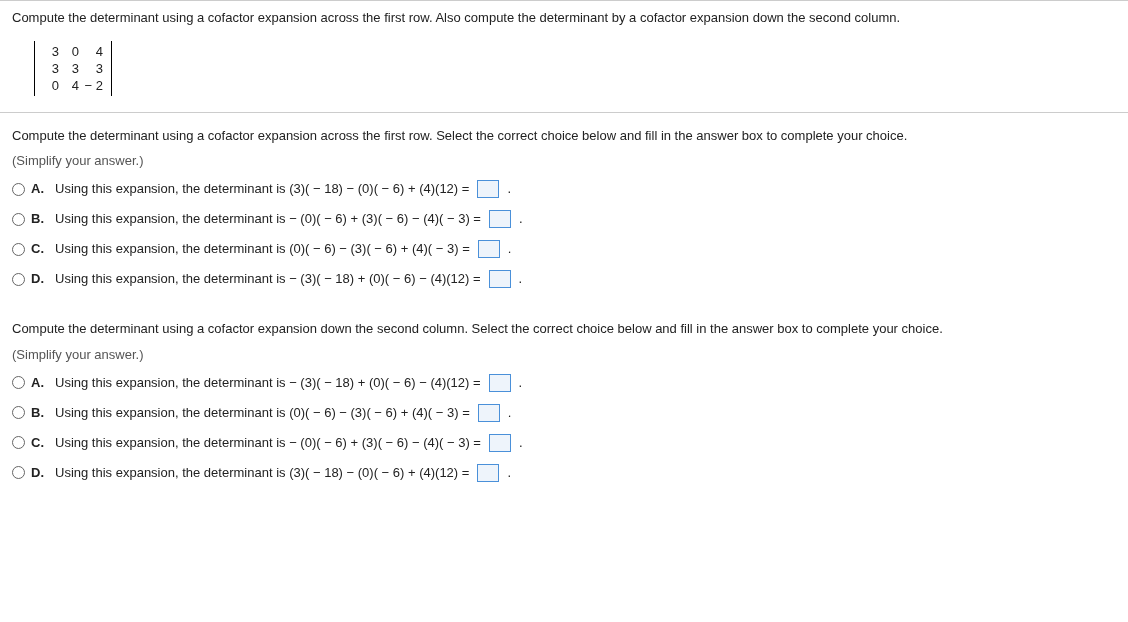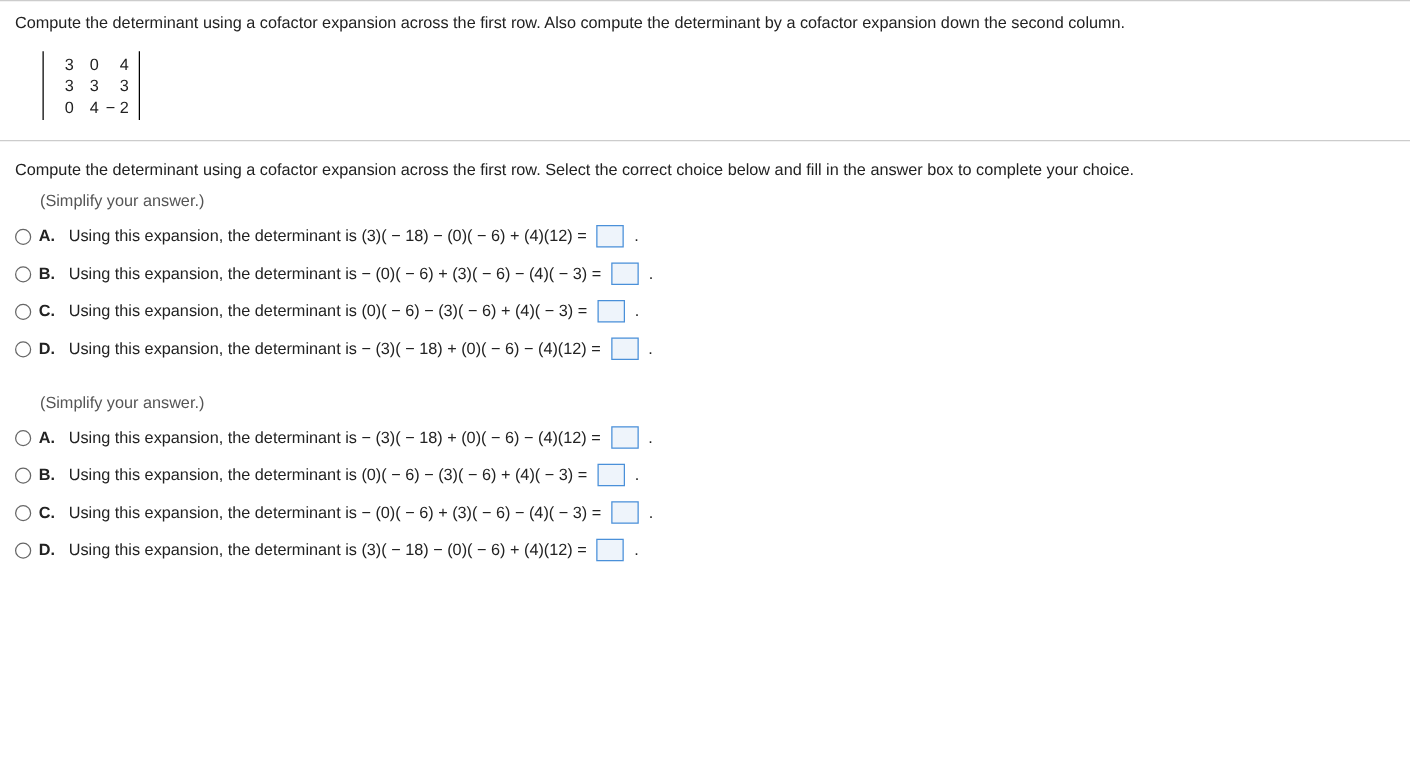--- a/index.html
+++ b/index.html
@@ -6,21 +6,21 @@
   body { font-family: Arial, Helvetica, sans-serif; font-size: 13px; color: #222; background: #fff; width: 1128px; }
   .hr { border-top: 1px solid #ccc; }
   .section { padding: 8px 12px 10px; }
   .question-text { margin-bottom: 10px; line-height: 1.4; }
   .matrix-wrap { margin: 4px 0 6px 22px; display: inline-block; }
   .matrix { border-left: 1px solid #000; border-right: 1px solid #000; padding: 2px 6px; }
   .matrix-row { display: flex; }
   .matrix-cell { width: 20px; text-align: right; padding: 1px 2px; font-size: 13px; }
   .matrix-cell.wide { width: 24px; }
   .instruction { margin: 6px 0 8px; line-height: 1.4; }
-  .simplify { color: #555; margin-bottom: 8px; margin-left: 20px; }
+  .simplify { color: #555; margin-bottom: 8px; }
   .choice-row { display: flex; align-items: center; margin: 4px 0; line-height: 26px; gap:6px;}
   .radio { appearance: none; width: 13px; height: 13px; border: 1px solid #666; border-radius: 50%; flex-shrink: 0; cursor: pointer; }
   .letter { font-weight: bold; width: 18px; flex-shrink: 0; }
   .choice-text { white-space: nowrap; }
   .answer-box { display: inline-block; width: 22px; height: 18px; border: 1px solid #4a90d9; background: #eef4fb; vertical-align: middle; margin: 0 2px; }
   .period { }
 </style>
 </head>
 <body>
 
@@ -77,20 +77,21 @@
   <div class="choice-row">
     <input type="radio" class="radio" name="p1" style="">
     <span class="letter">D.</span>
     <span class="choice-text">Using this expansion, the determinant is − (3)( − 18) + (0)( − 6) − (4)(12) =</span>
     <input class="answer-box" style="">
     <span class="period">.</span>
   </div>
 </div>
 
 <div class="section">
+  <div class="instruction">Compute the determinant using a cofactor expansion down the second column. Select the correct choice below and fill in the answer box to complete your choice.</div>
   <div class="simplify">(Simplify your answer.)</div>
 
   <div class="choice-row">
     <input type="radio" class="radio" name="p2" style="">
     <span class="letter">A.</span>
     <span class="choice-text">Using this expansion, the determinant is − (3)( − 18) + (0)( − 6) − (4)(12) =</span>
     <input class="answer-box" style="">
     <span class="period">.</span>
   </div>
   <div class="choice-row">

